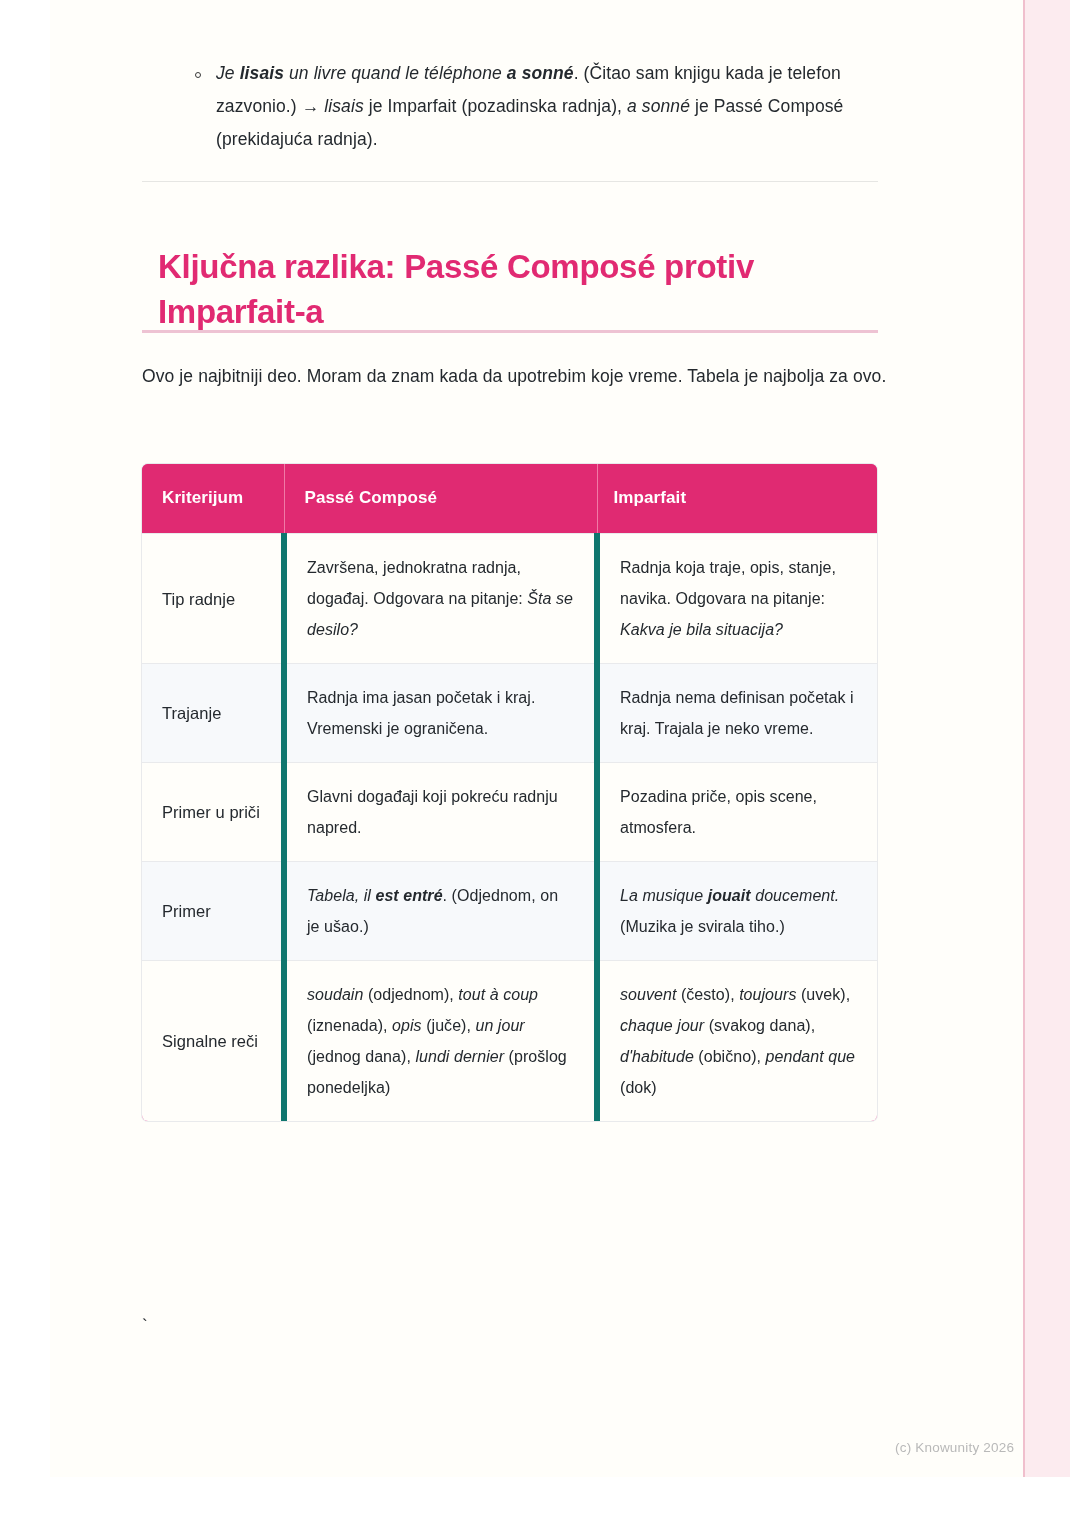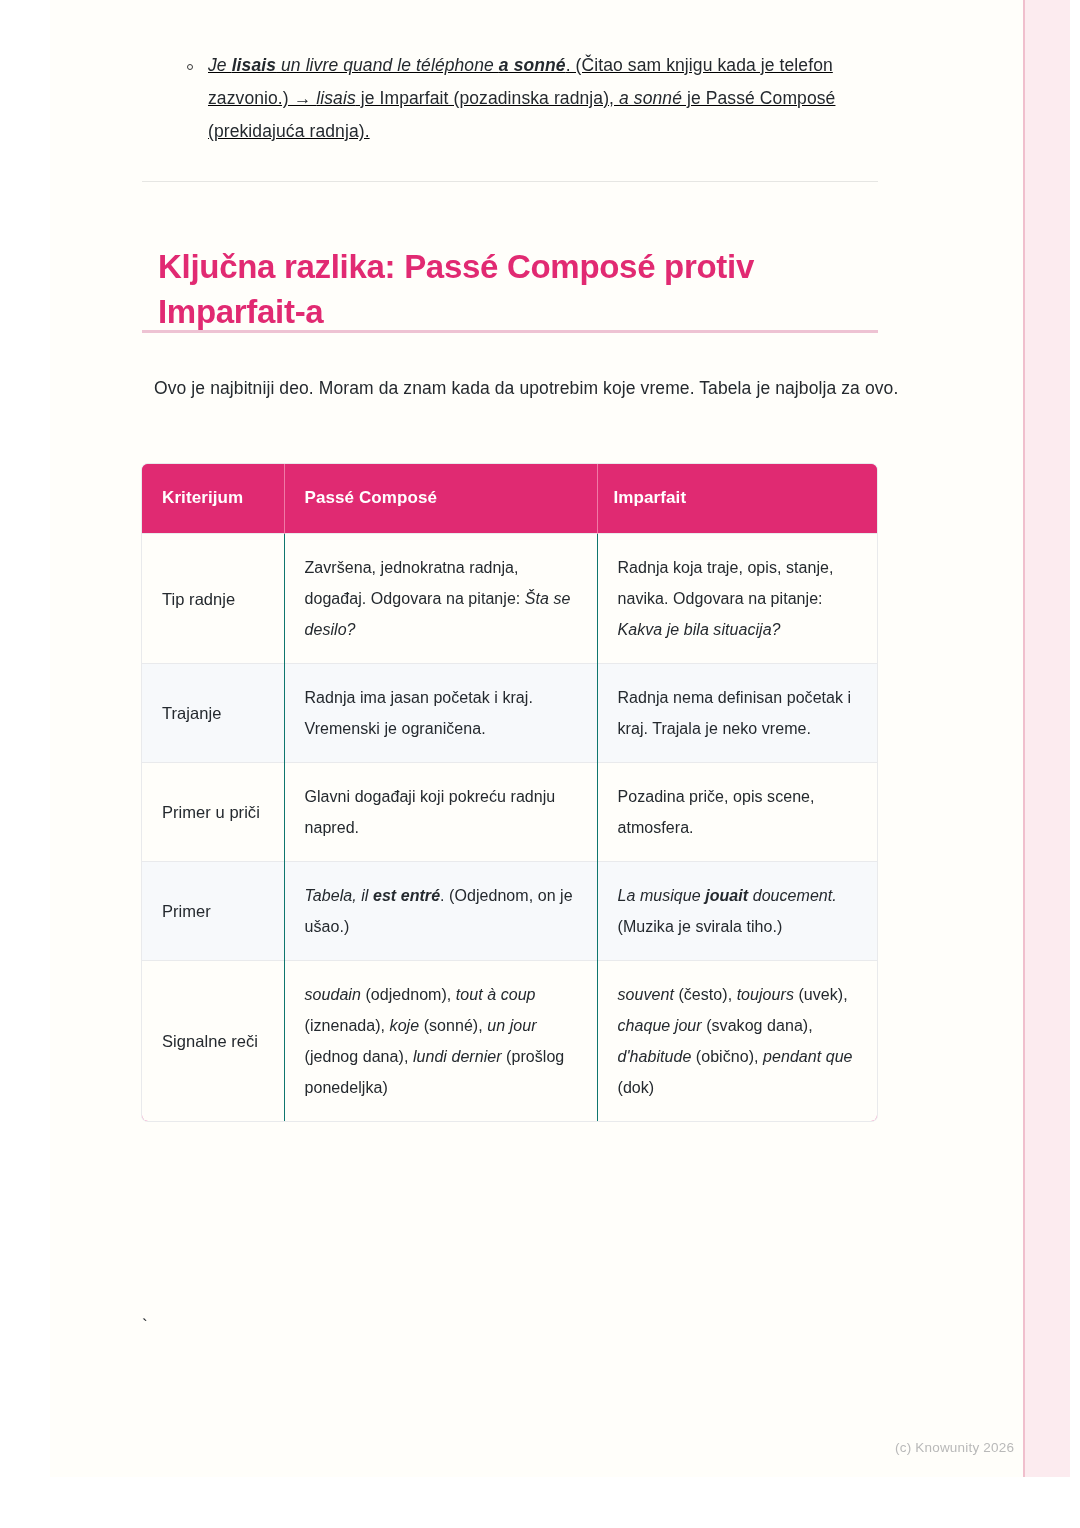--- a/index.html
+++ b/index.html
@@ -40,24 +40,23 @@
   
   #content {
     position: absolute;
     left: 92px;
     top: 0;
     width: 736px;
   }
 
   
   .bullet-list {
-    margin: 4px;
+    margin: 12px;
     padding: 0 0 0 0;
     list-style: none;
-    text-decoration: underline;
   }
   .bullet-item {
     position: relative;
     padding-left: 62px;
     font-size: 17.5px;
     line-height: 33px;
     color: #24292e;
     letter-spacing: 0.1px;
   }
   .bullet-item::before {
@@ -105,21 +104,21 @@
     height: 3px;
     background: #eec3d3;
   }
 
   
   #intro-paragraph {
     position: absolute;
     left: 92px;
     top: 359px;
     width: 760px;
-    margin: 12px;
+    margin: 0;
     font-size: 17.5px;
     line-height: 35px;
     color: #24292e;
     letter-spacing: 0.1px;
   }
 
   
   #comparison-table {
     position: absolute;
     left: 92px;
@@ -144,21 +143,21 @@
   }
   #comparison-table th:last-child { border-right: none; padding-left: 16px; }
 
   #comparison-table td {
     font-size: 16px;
     line-height: 31px;
     color: #24292e;
     padding: 18px 20px;
     vertical-align: middle;
     border-top: 1px solid #e9eaec;
-    border-right: 1px solid #0f766e;
+    border-right: 6px solid #0f766e;
     letter-spacing: 0.05px;
   }
   #comparison-table td:last-child { border-right: none; }
   #comparison-table td.crit {
     font-weight: normal;
     font-size: 16.5px;
     line-height: 28px;
   }
   #comparison-table tbody tr:nth-child(even) td { background: #f7f9fb; }
   #comparison-table tbody tr:nth-child(odd)  td { background: #fffefa; }
@@ -247,21 +246,21 @@
       </tr>
 
       <tr>
         <td class="crit">Primer</td>
         <td><span class="it">Tabela, il </span><span class="bi">est entré</span><span>. (Odjednom, on je ušao.)</span></td>
         <td><span class="it">La musique </span><span class="bi">jouait</span><span class="it"> doucement.</span><span> (Muzika je svirala tiho.)</span></td>
       </tr>
 
       <tr>
         <td class="crit">Signalne reči</td>
-        <td><span class="it">soudain</span><span> (odjednom), </span><span class="it">tout à coup</span><span> (iznenada), </span><span class="it">koje</span><span> (sonné), </span><span class="it">un jour</span><span> (jednog dana), </span><span class="it">lundi dernier</span><span> (prošlog ponedeljka)</span></td>
+        <td><span class="it">soudain</span><span> (odjednom), </span><span class="it">tout à coup</span><span> (iznenada), </span><span class="it">opis</span><span> (juče), </span><span class="it">un jour</span><span> (jednog dana), </span><span class="it">lundi dernier</span><span> (prošlog ponedeljka)</span></td>
         <td><span class="it">souvent</span><span> (često), </span><span class="it">toujours</span><span> (uvek), </span><span class="it">chaque jour</span><span> (svakog dana), </span><span class="it">d'habitude</span><span> (obično), </span><span class="it">pendant que</span><span> (dok)</span></td>
       </tr>
 
     </tbody>
   </table>
 
   <div id="stray-backtick">`</div>
 
   <div id="watermark">(c) Knowunity 2026</div>
 

